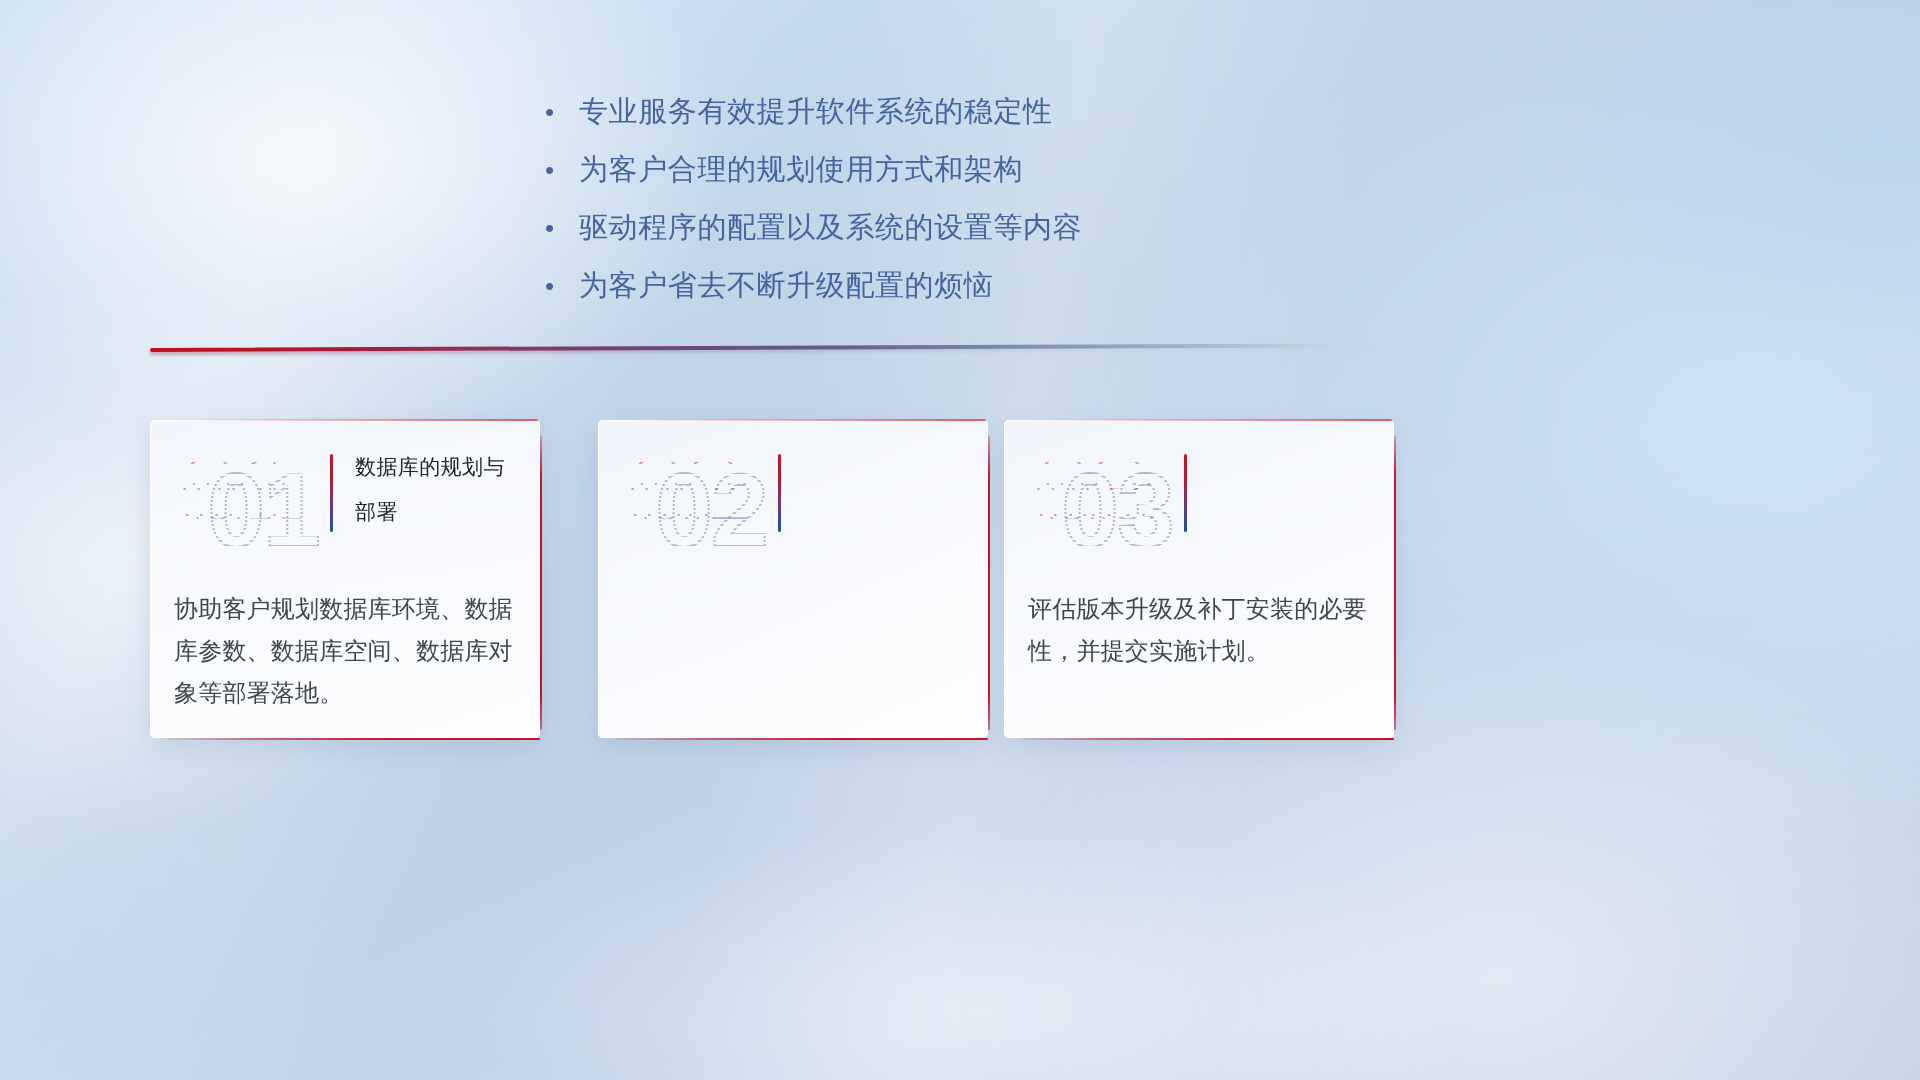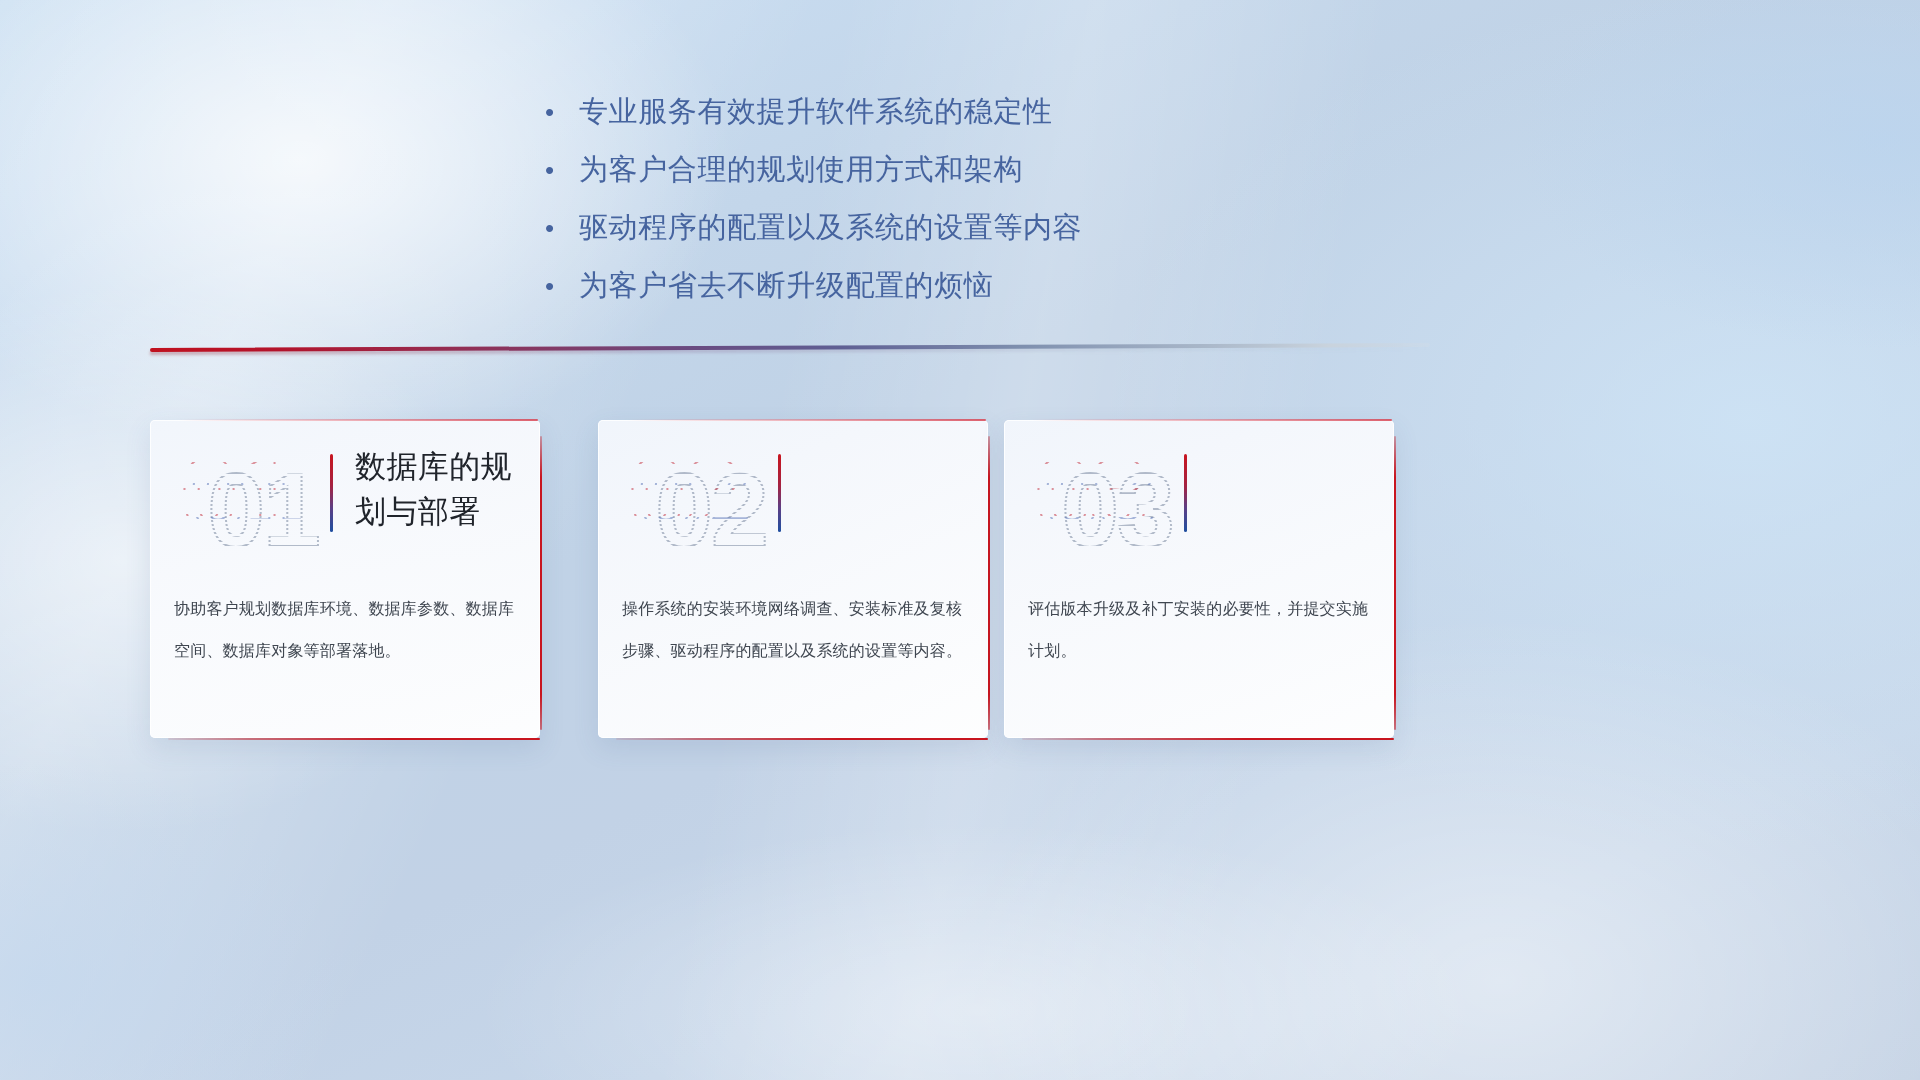--- a/index.html
+++ b/index.html
@@ -289,33 +289,33 @@
     width: 3px;
     height: 78px;
     border-radius: 2px;
     background: linear-gradient(180deg, #c8151f 0%, #a62240 40%, #5a3f86 70%, #1f4fa0 100%);
   }
   .card-title {
     position: absolute;
     left: 205px;
     right: 14px;
     top: 24px;
-    font-size: 31px;
+    font-size: 21px;
     line-height: 45px;
     font-weight: 500;
     color: #20242b;
     letter-spacing: 0.4px;
     text-align: left;
   }
   .card-body {
     position: absolute;
     left: 24px;
     right: 20px;
     top: 168px;
-    font-size: 16px;
+    font-size: 24px;
     line-height: 42px;
     color: #3f4650;
     letter-spacing: 0.2px;
     text-align: left;
     white-space: pre-line;
   }
 </style>
 </head>
 <body>
 
@@ -373,21 +373,20 @@
       <div class="edge-right"></div>
       <div class="edge-bottom"></div>
       <div class="card-head">
         <div class="big-num-wrap">
           <div class="big-num">02</div>
           <div class="glitch-a">02</div>
           <div class="glitch-b">02</div>
         </div>
         <div class="sep-bar"></div>
       </div>
-      <div class="card-body">操作系统的安装环境网络调查、安装标准及复核步骤、驱动程序的配置以及系统的设置等内容。</div>
     </div>
 
     <div class="card card-3">
       <div class="edge-top"></div>
       <div class="edge-right"></div>
       <div class="edge-bottom"></div>
       <div class="card-head">
         <div class="big-num-wrap">
           <div class="big-num">03</div>
           <div class="glitch-a">03</div>

